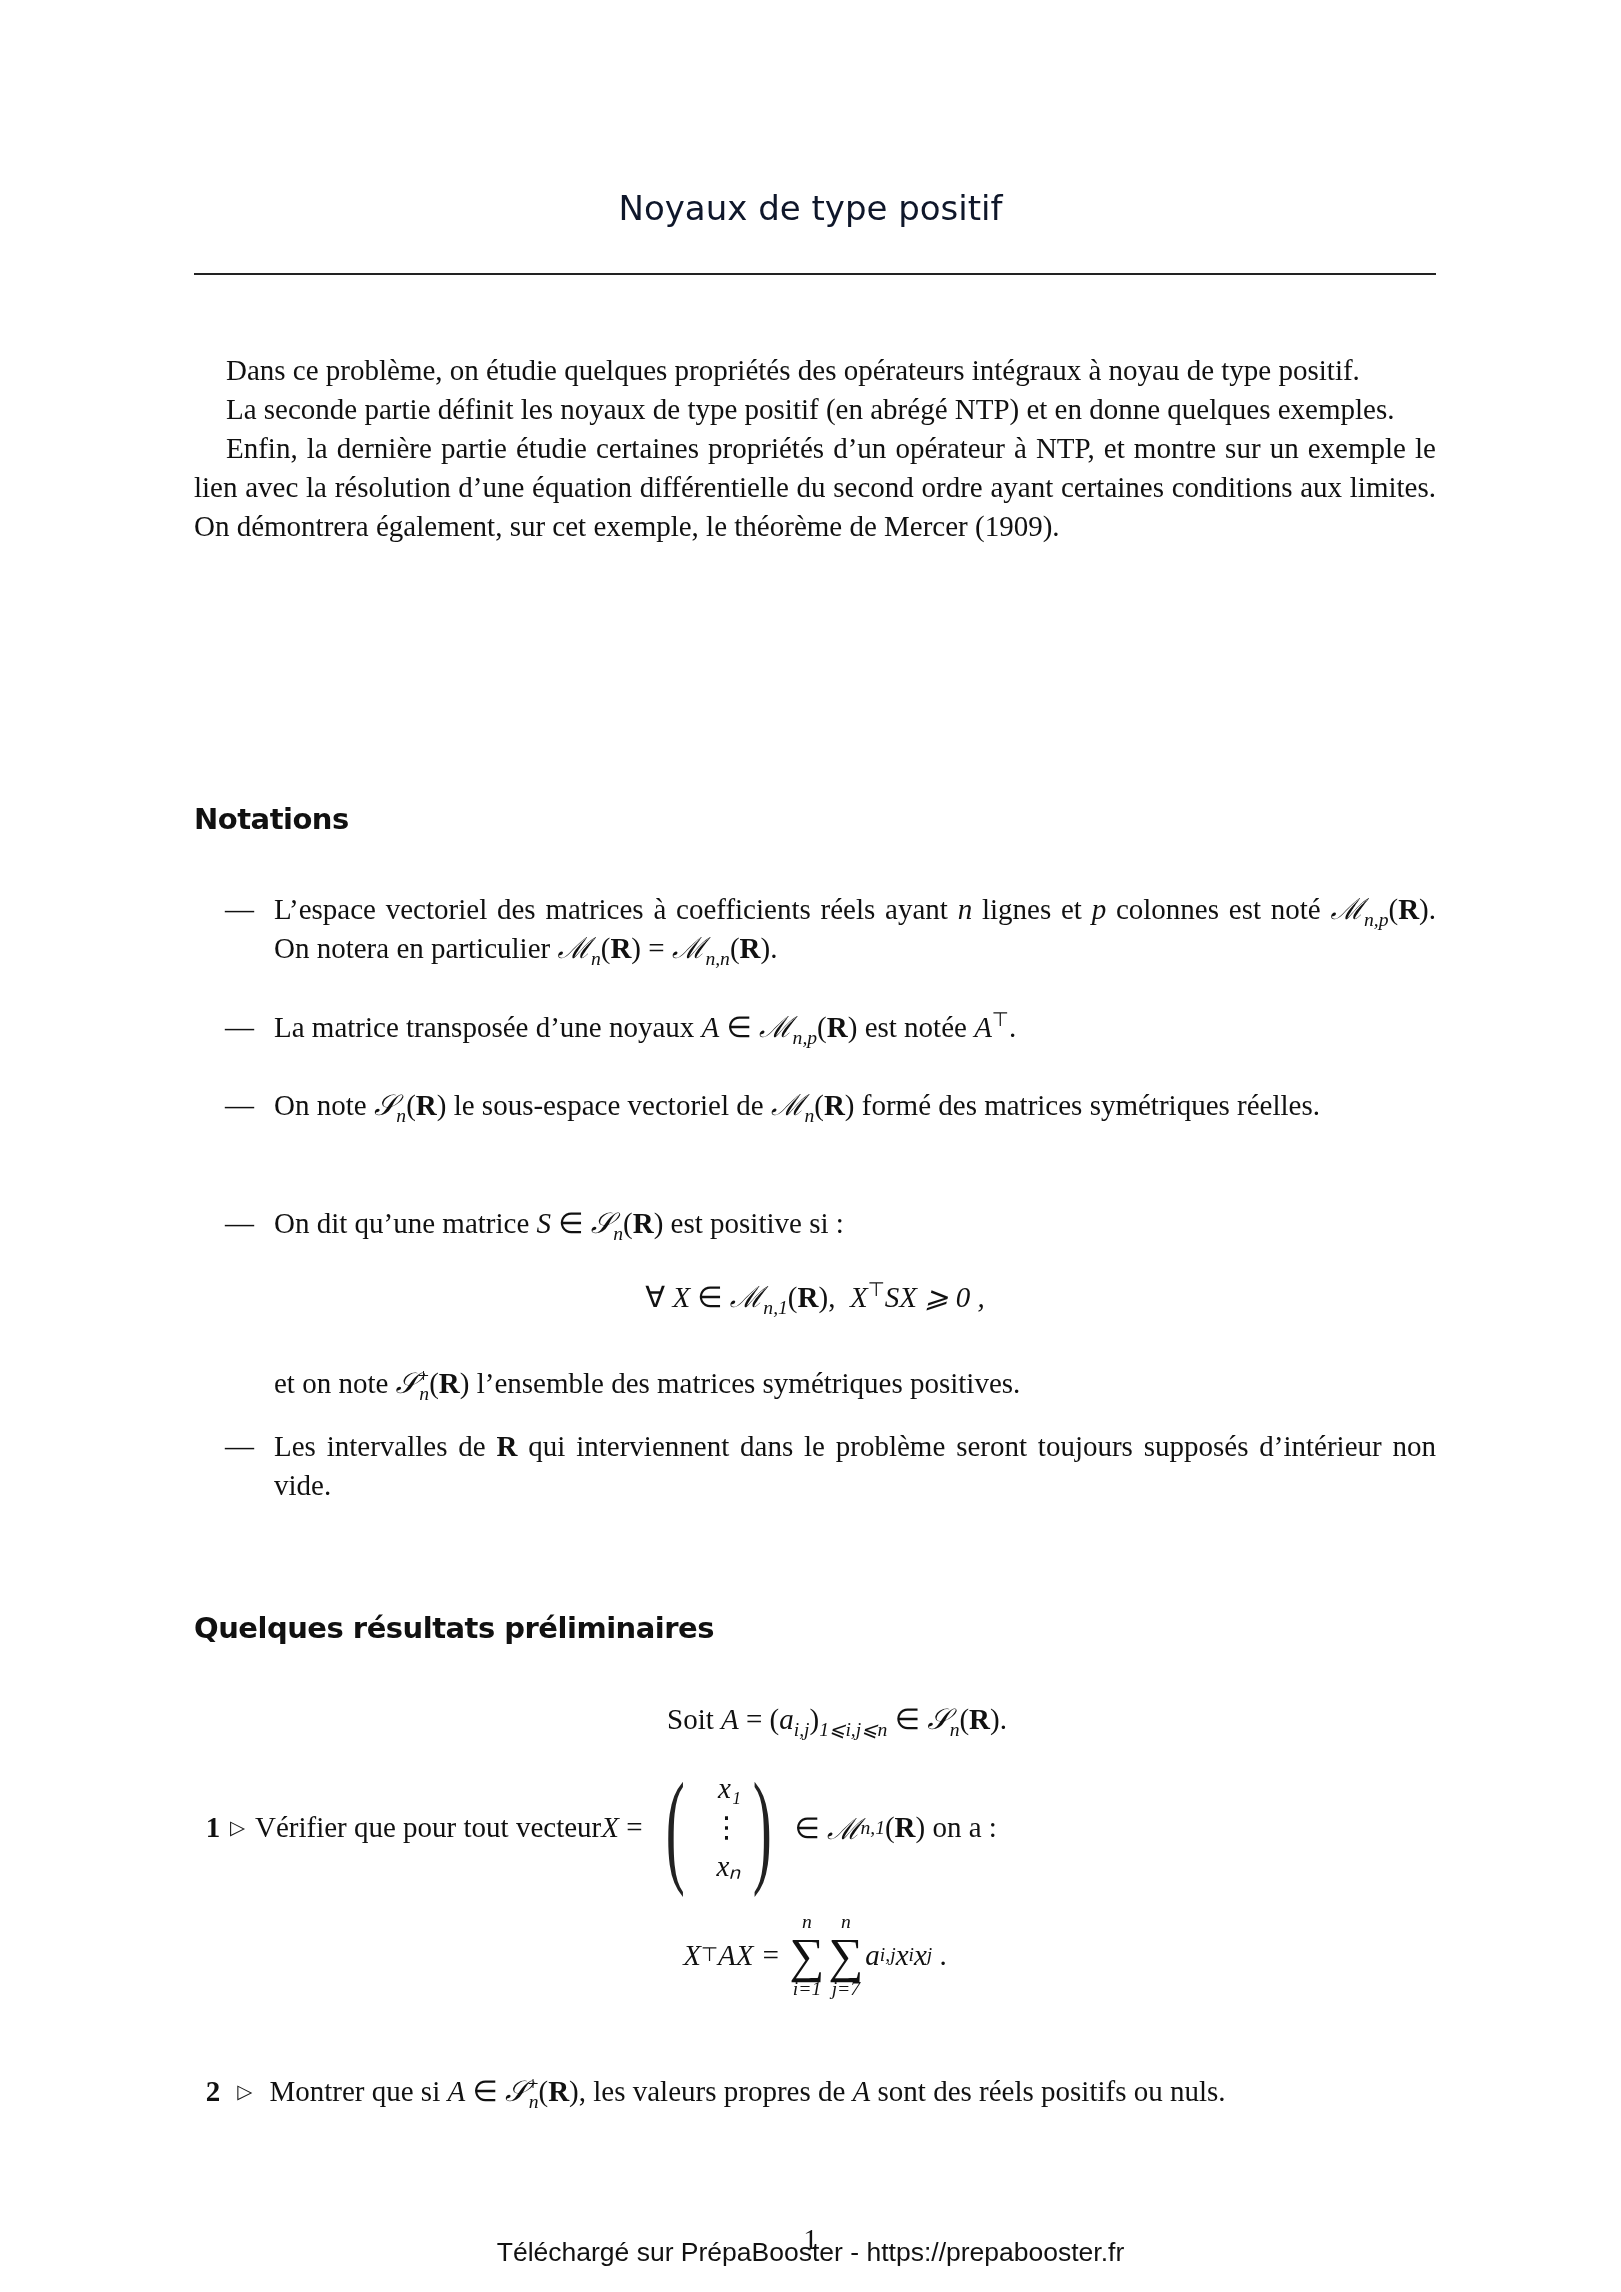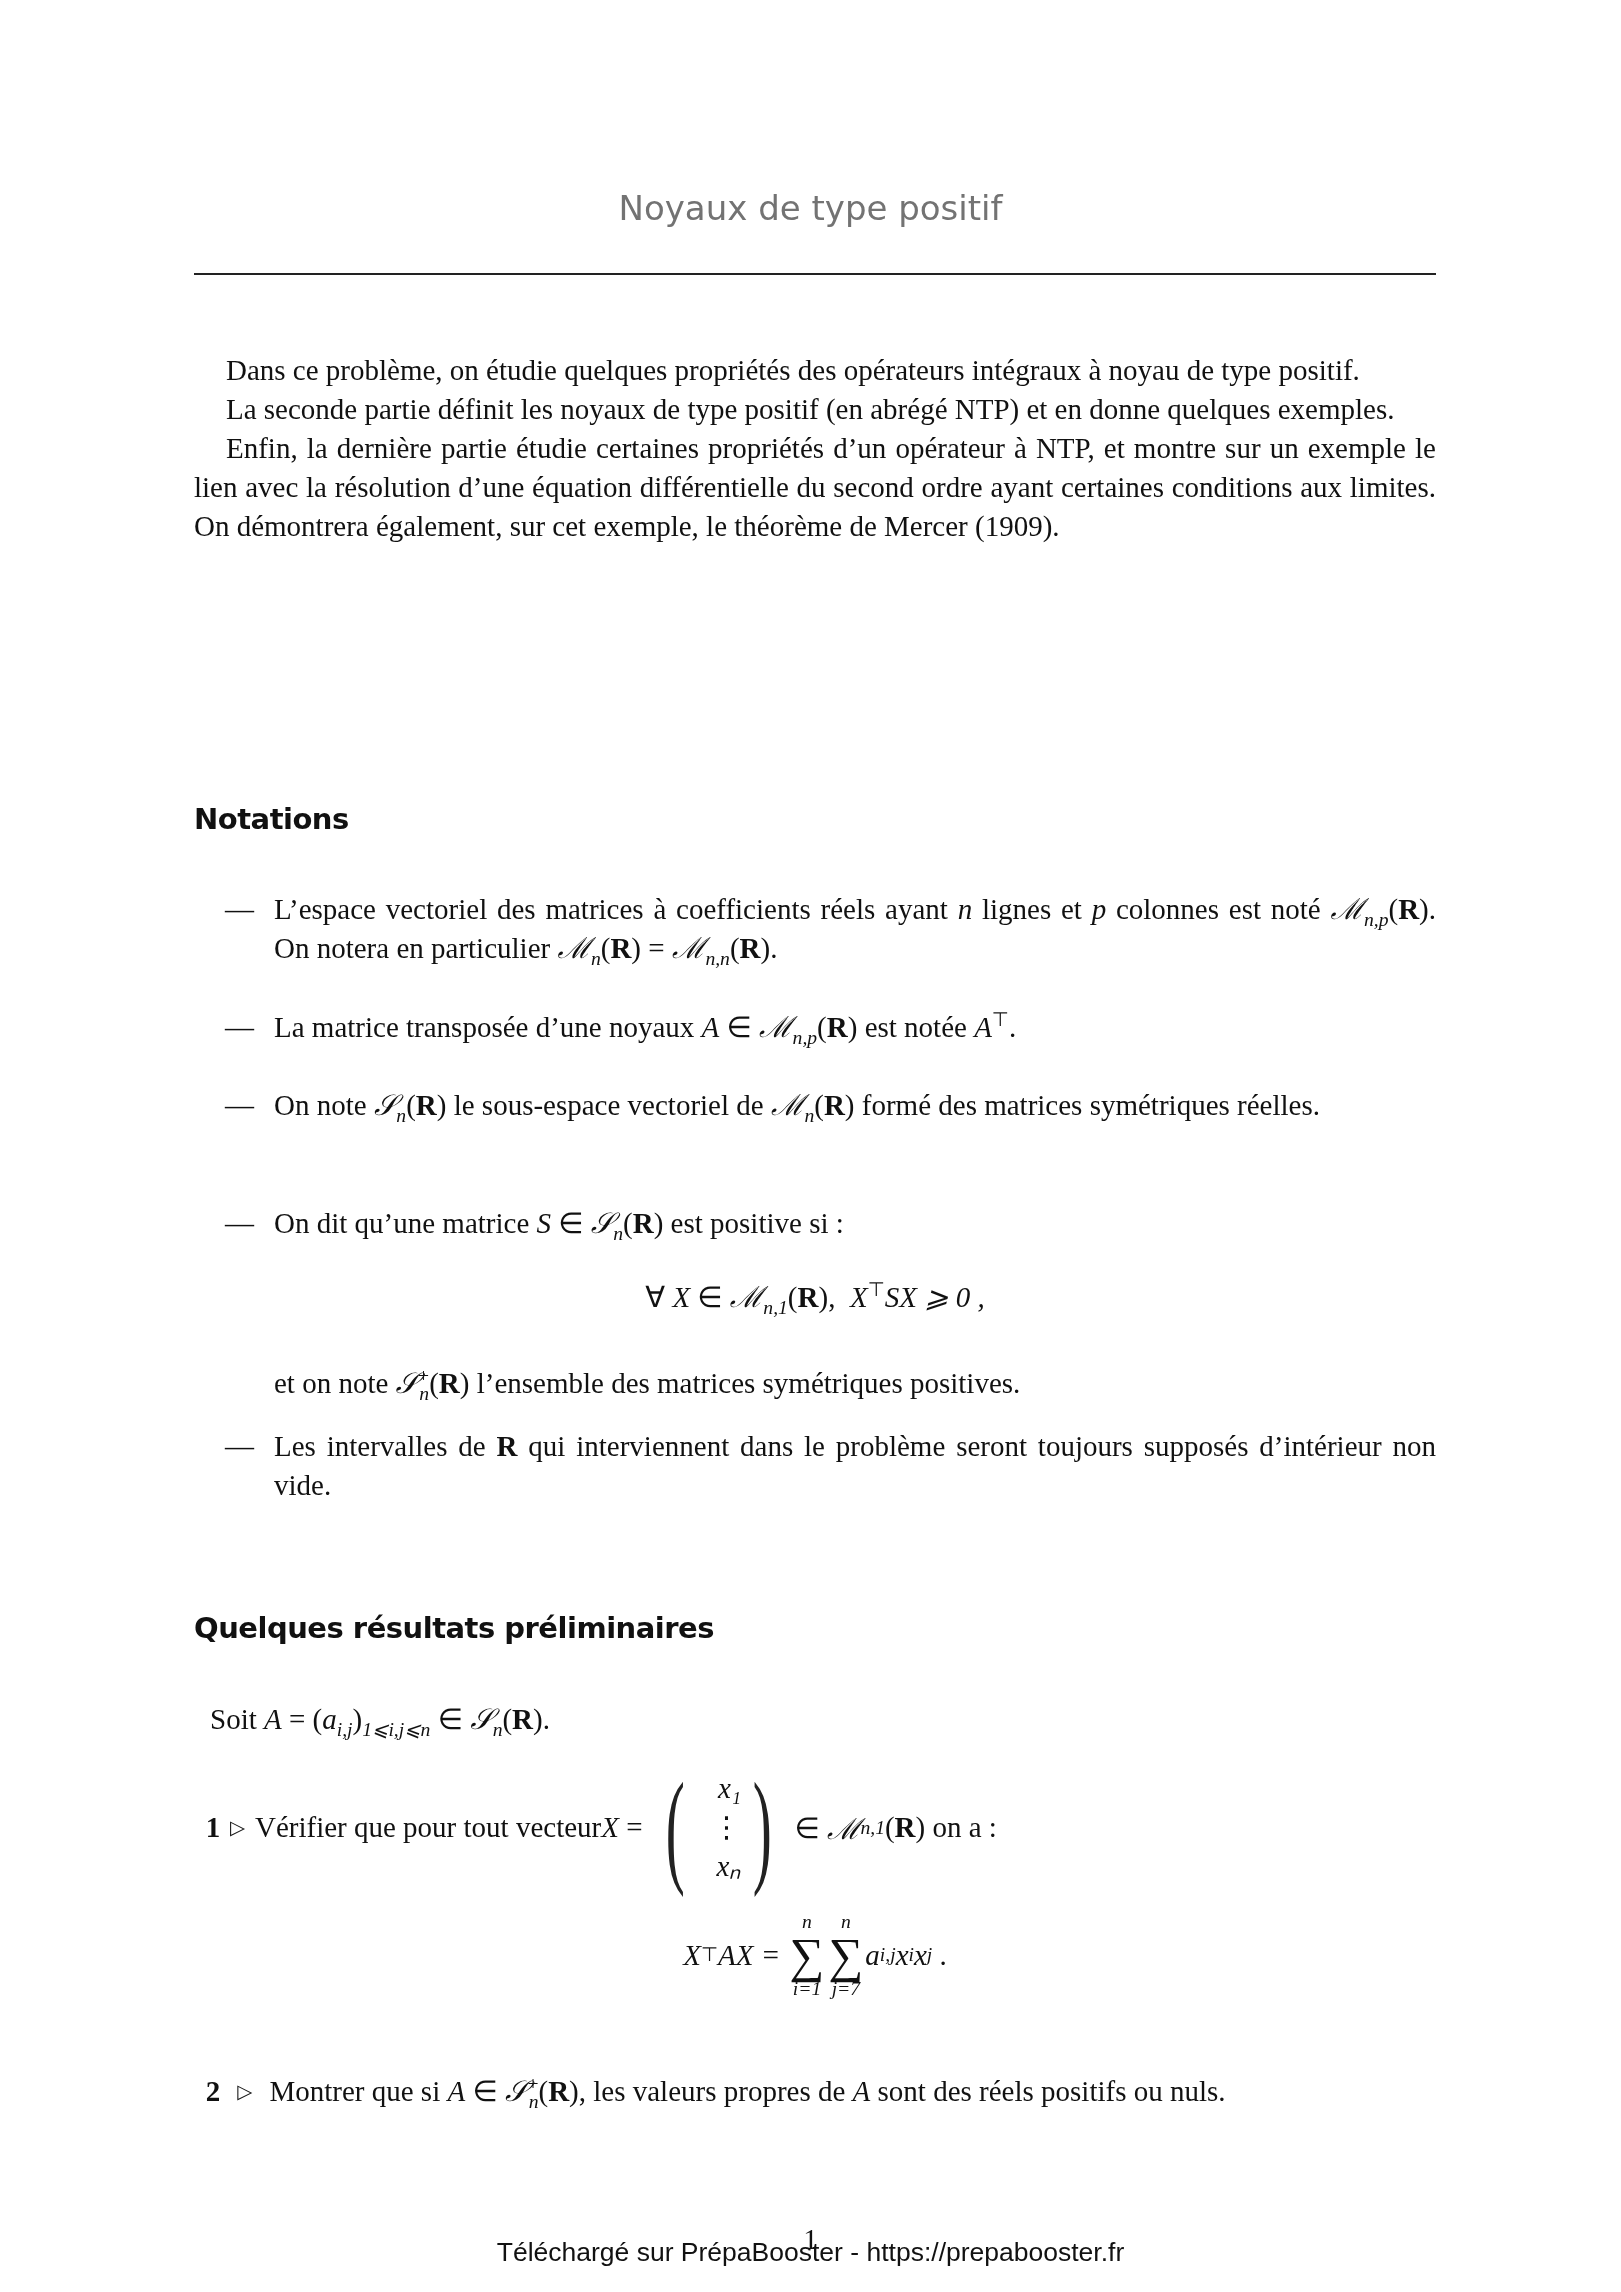--- a/index.html
+++ b/index.html
@@ -1,20 +1,20 @@
 <!DOCTYPE html>
 <html><head>
 <meta charset="utf-8">
 <style>
   html, body { margin: 0; padding: 0; background: #ffffff; }
   body { width: 1621px; height: 2293px; position: relative; overflow: hidden;
          font-family: "DejaVu Serif", "Liberation Serif", serif; color: #111; }
   .page { position: absolute; left: 0; top: 0; width: 1621px; height: 2293px; }
   .running-title { position: absolute; top: 188px; left: 0; width: 1621px; text-align: center;
-                   font-family: "DejaVu Sans", sans-serif; font-size: 34px; color: #737373; }
+                   font-family: "DejaVu Sans", sans-serif; font-size: 34px; color: #0f172a; }
   .rule { position: absolute; top: 273px; left: 194px; width: 1242px; height: 0;
           border-top: 2px solid #222; }
   .body-text { position: absolute; left: 194px; width: 1242px;
                font-family: "Liberation Serif", serif; font-size: 29px; line-height: 39px;
                text-align: justify; }
   .body-text p { margin: 0; text-indent: 32px; }
   .h-sec { position: absolute; left: 194px; font-family: "DejaVu Sans", sans-serif;
            font-weight: bold; font-size: 29px; color: #111; letter-spacing: -0.5px; }
   .item { position: absolute; left: 194px; width: 1242px;
           font-family: "Liberation Serif", serif; font-size: 29px; line-height: 39px; }
@@ -98,21 +98,21 @@
   <div class="item" style="top:1427px;">
     <span class="dash">—</span>
     <div class="txt">
       <span>Les intervalles de </span><span class="bold">R</span><span> qui interviennent dans le problème seront toujours supposés d’intérieur non vide.</span>
     </div>
   </div>
 
   <div class="h-sec" style="top:1611px;">Quelques résultats préliminaires</div>
 
   <div class="item" style="top:1700px;">
-    <div style="margin-left:16px;">
+    <div style="margin-left:44px;text-align:center;">
       <span>Soit </span><span class="math">A</span><span> = (</span><span class="math">a</span><sub class="math">i,j</sub><span>)</span><sub class="math">1⩽i,j⩽n</sub><span> ∈ </span><span class="cal">𝒮</span><sub class="math">n</sub>(<span class="bold">R</span>)<span>.</span>
     </div>
   </div>
 
   <div class="item" style="top:1764px; line-height:normal;">
     <div style="display:flex; align-items:center; height:127px;">
       <span class="qnum" style="margin-left:11.8px;">1</span>
       <span class="tri">▷</span>
       <span>Vérifier que pour tout vecteur </span>
       <span class="math">X</span>

